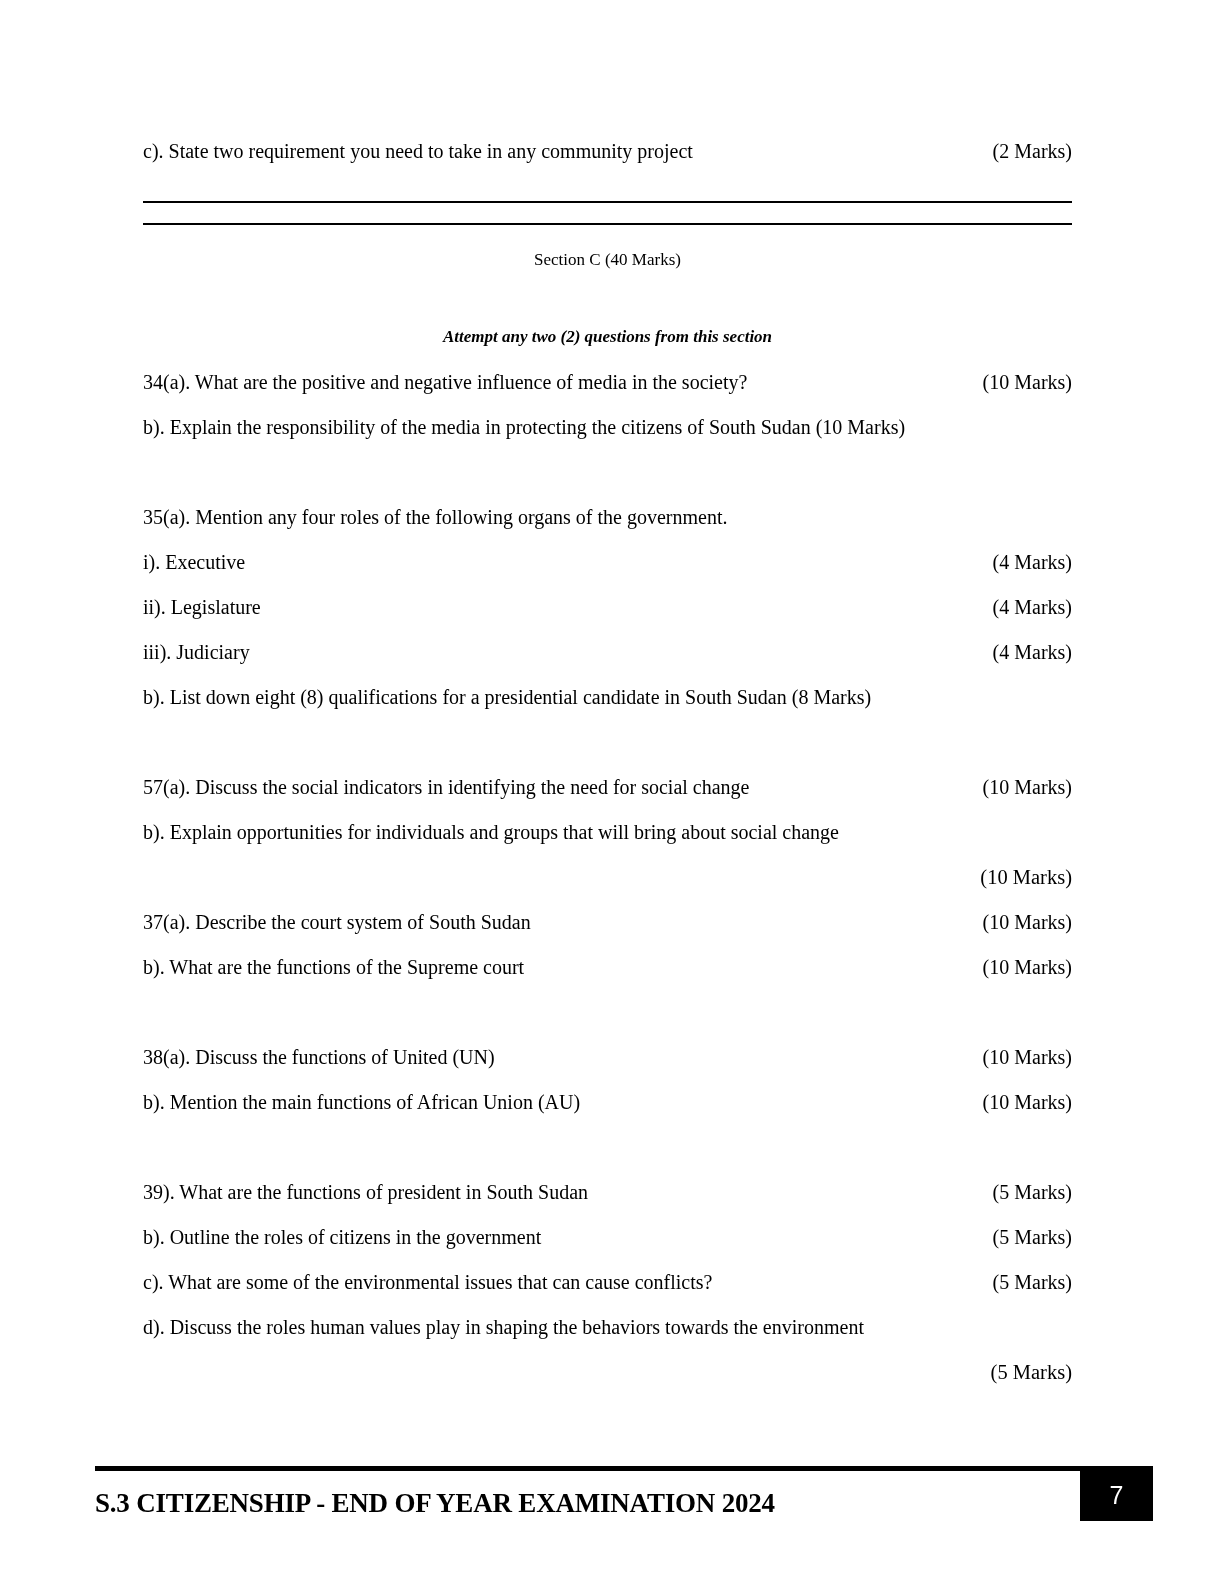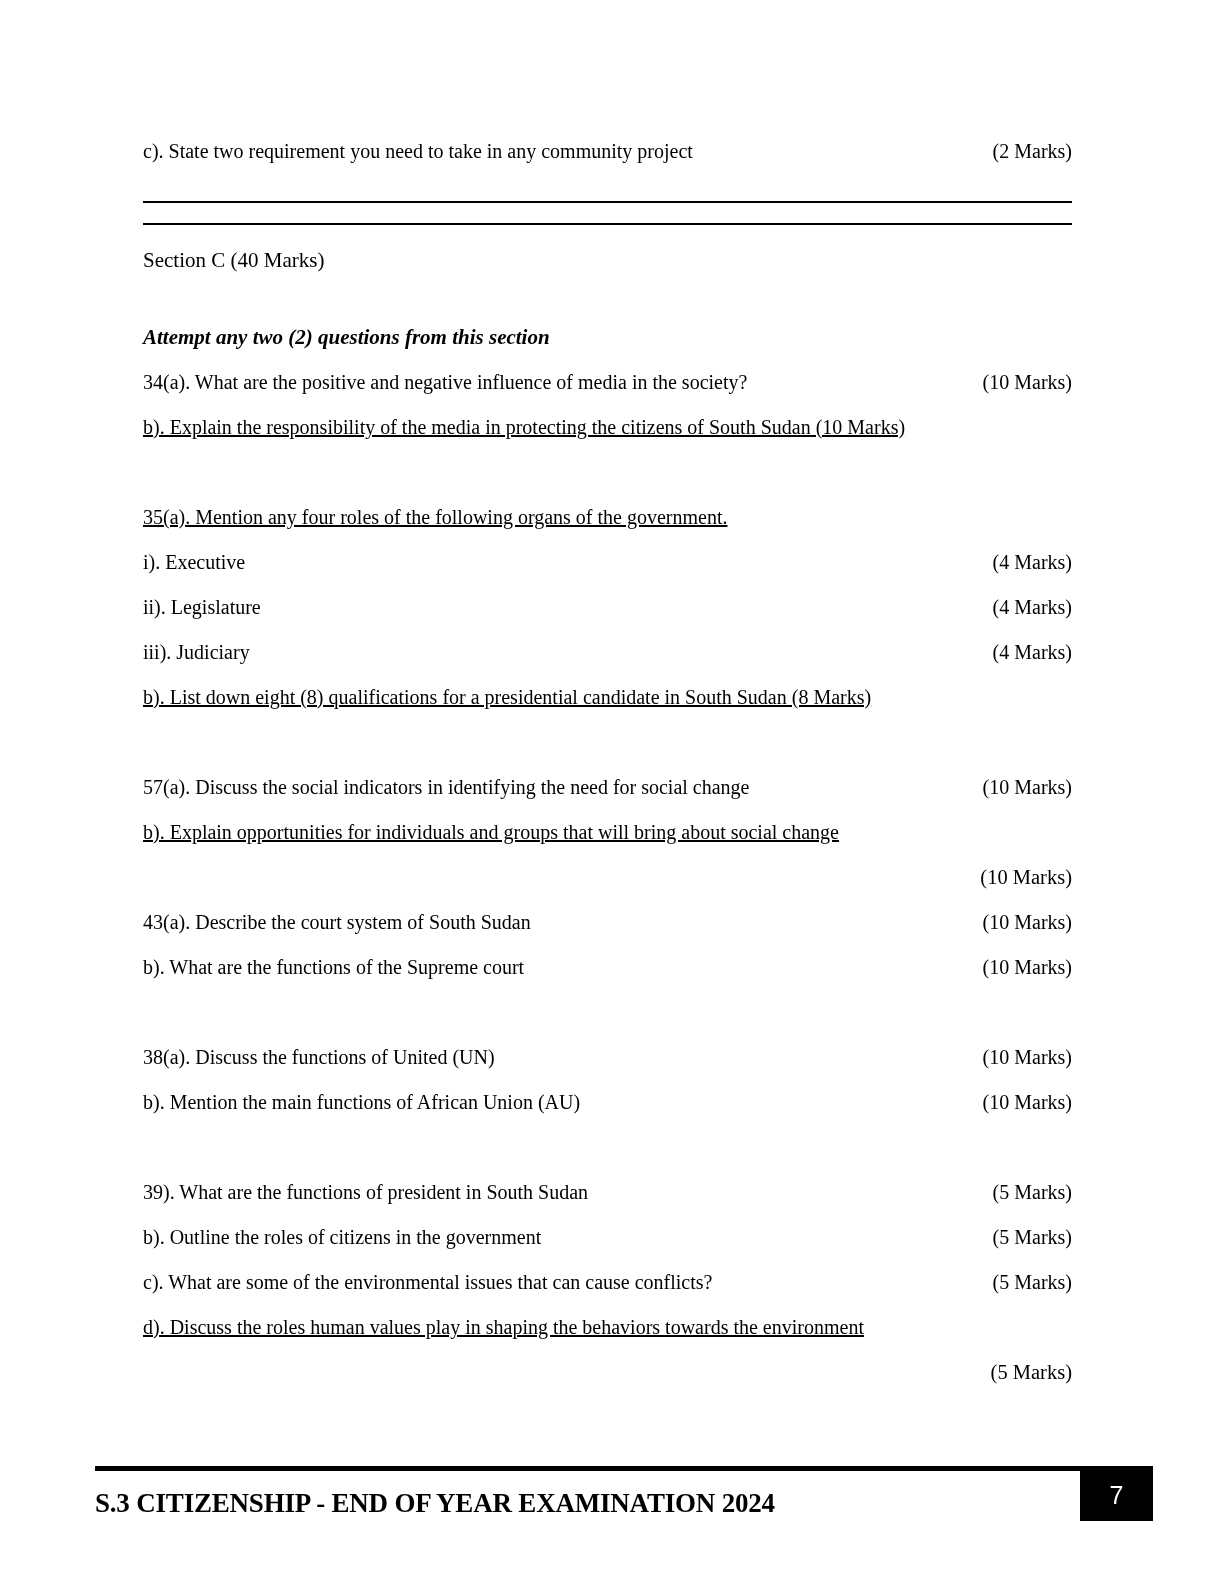--- a/index.html
+++ b/index.html
@@ -45,35 +45,36 @@
   .qline .qtext {
     flex: 0 1 auto;
     padding-right: 12px;
   }
   .qline .qmarks {
     flex: 0 0 auto;
     text-align: right;
     white-space: nowrap;
   }
   
-  .qline.inline .qtext { flex: 1 1 auto; padding-right: 0; text-decoration: underline; }
+  .qline.inline .qtext { flex: 1 1 auto; padding-right: 0; }
 
   
   .marksonly {
     font-size: 20.5px;
     line-height: 30px;
     text-align: right;
     margin-bottom: 15px;
   }
 
   .spacer { height: 45px; }
   .spacer-sm { height: 20px; }
 
   .center-line {
-    font-size: 21px;
+    text-align: center;
+    font-size: 17px;
     line-height: 30px;
   }
   .center-line.bolditalic {
     font-weight: bold;
     font-style: italic;
     margin-top: 32px;
   }
 
   
   .answer-rule {
@@ -152,21 +153,21 @@
         <div class="spacer"></div>
         <div class="qline inline"><span class="qtext">35(a). Mention any four roles of the following organs of the government.</span></div>
         <div class="qline"><span class="qtext">i). Executive</span><span class="qmarks">(4 Marks)</span></div>
         <div class="qline"><span class="qtext">ii). Legislature</span><span class="qmarks">(4 Marks)</span></div>
         <div class="qline"><span class="qtext">iii). Judiciary</span><span class="qmarks">(4 Marks)</span></div>
         <div class="qline inline"><span class="qtext">b). List down eight (8) qualifications for a presidential candidate in South Sudan (8 Marks)</span></div>
         <div class="spacer"></div>
         <div class="qline"><span class="qtext">57(a). Discuss the social indicators in identifying the need for social change</span><span class="qmarks">(10 Marks)</span></div>
         <div class="qline inline"><span class="qtext">b). Explain opportunities for individuals and groups that will bring about social change</span></div>
         <div class="marksonly">(10 Marks)</div>
-        <div class="qline"><span class="qtext">43(a). Describe the court system of South Sudan</span><span class="qmarks">(10 Marks)</span></div>
+        <div class="qline"><span class="qtext">37(a). Describe the court system of South Sudan</span><span class="qmarks">(10 Marks)</span></div>
         <div class="qline"><span class="qtext">b). What are the functions of the Supreme court</span><span class="qmarks">(10 Marks)</span></div>
         <div class="spacer"></div>
         <div class="qline"><span class="qtext">38(a). Discuss the functions of United (UN)</span><span class="qmarks">(10 Marks)</span></div>
         <div class="qline"><span class="qtext">b). Mention the main functions of African Union (AU)</span><span class="qmarks">(10 Marks)</span></div>
         <div class="spacer"></div>
         <div class="qline"><span class="qtext">39). What are the functions of president in South Sudan</span><span class="qmarks">(5 Marks)</span></div>
         <div class="qline"><span class="qtext">b). Outline the roles of citizens in the government</span><span class="qmarks">(5 Marks)</span></div>
         <div class="qline"><span class="qtext">c). What are some of the environmental issues that can cause conflicts?</span><span class="qmarks">(5 Marks)</span></div>
         <div class="qline inline"><span class="qtext">d). Discuss the roles human values play in shaping the behaviors towards the environment</span></div>
         <div class="marksonly">(5 Marks)</div>

